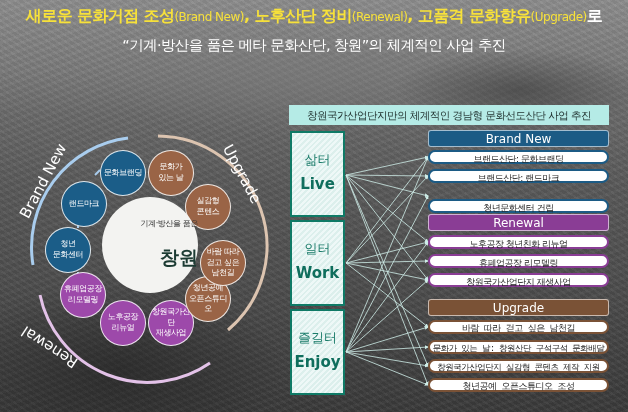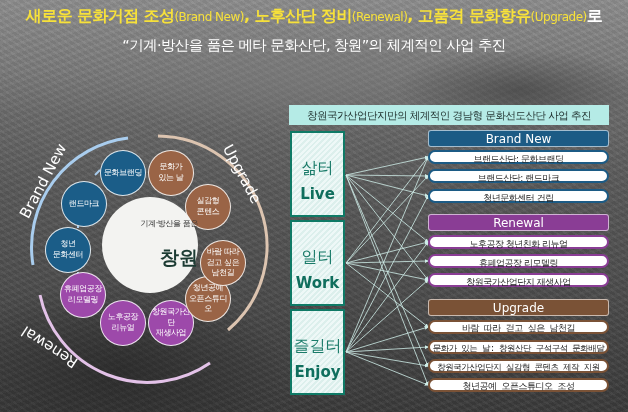--- a/index.html
+++ b/index.html
@@ -35,21 +35,21 @@
     position:absolute; left:289px; top:105px; width:320px; height:20px;
     background:#b5ebe6; color:#1e2e2c; font-size:10.5px; text-align:center; line-height:20px;
     letter-spacing:-0.5px; white-space:nowrap;
   }
   .zone {
     position:absolute; left:290px; width:55px;
     border:2px solid #0f7a66;
     background: repeating-linear-gradient(135deg, #eef8f7 0 2px, #dcefec 2px 4px);
     text-align:center; box-sizing:border-box;
   }
-  .zone .kr { color:#1a7b69; font-size:16px; margin-top:25px; }
+  .zone .kr { color:#1a7b69; font-size:13px; margin-top:18px; }
   .zone .en { color:#0f6e5d; font-size:15px; font-weight:bold; margin-top:6px; }
   .grp-head {
     position:absolute; left:428px; width:181px; height:17px; line-height:17px;
     text-align:center; color:#fff; font-size:12px; border-radius:3px; box-sizing:border-box;
     border:1px solid rgba(255,255,255,0.6);
   }
   .item {
     position:absolute; left:428px; width:181px; height:14px; line-height:14px;
     background:#fff; text-align:center; font-size:9px; color:#222; border-radius:8px;
     box-sizing:border-box; white-space:nowrap; letter-spacing:-0.5px;
@@ -212,21 +212,21 @@
   <div class="en">Work</div>
 </div>
 <div class="zone" style="top:309px;height:86px;">
   <div class="kr">즐길터</div>
   <div class="en">Enjoy</div>
 </div>
 
 <div class="grp-head" style="top:130px;background:#1c5b85;">Brand New</div>
 <div class="item blue" style="top:150px;">브랜드산단: 문화브랜딩</div>
 <div class="item blue" style="top:169px;">브랜드산단: 랜드마크</div>
-<div class="item blue" style="top:189px;">청년문화센터 건립</div>
+<div class="item blue" style="top:199px;">청년문화센터 건립</div>
 
 <div class="grp-head" style="top:214px;background:#8a3d95;">Renewal</div>
 <div class="item purple" style="top:235px;">노후공장 청년친화 리뉴얼</div>
 <div class="item purple" style="top:254px;">휴폐업공장 리모델링</div>
 <div class="item purple" style="top:273px;">창원국가산업단지 재생사업</div>
 
 <div class="grp-head" style="top:299px;background:#7a5236;">Upgrade</div>
 <div class="item brown" style="top:320px;">바람 따라 걷고 싶은 남천길</div>
 <div class="item brown" style="top:340px;font-size:8.5px;">문화가 있는 날: 창원산단 구석구석 문화배달</div>
 <div class="item brown" style="top:359px;font-size:8.5px;">창원국가산업단지 실감형 콘텐츠 제작 지원</div>

